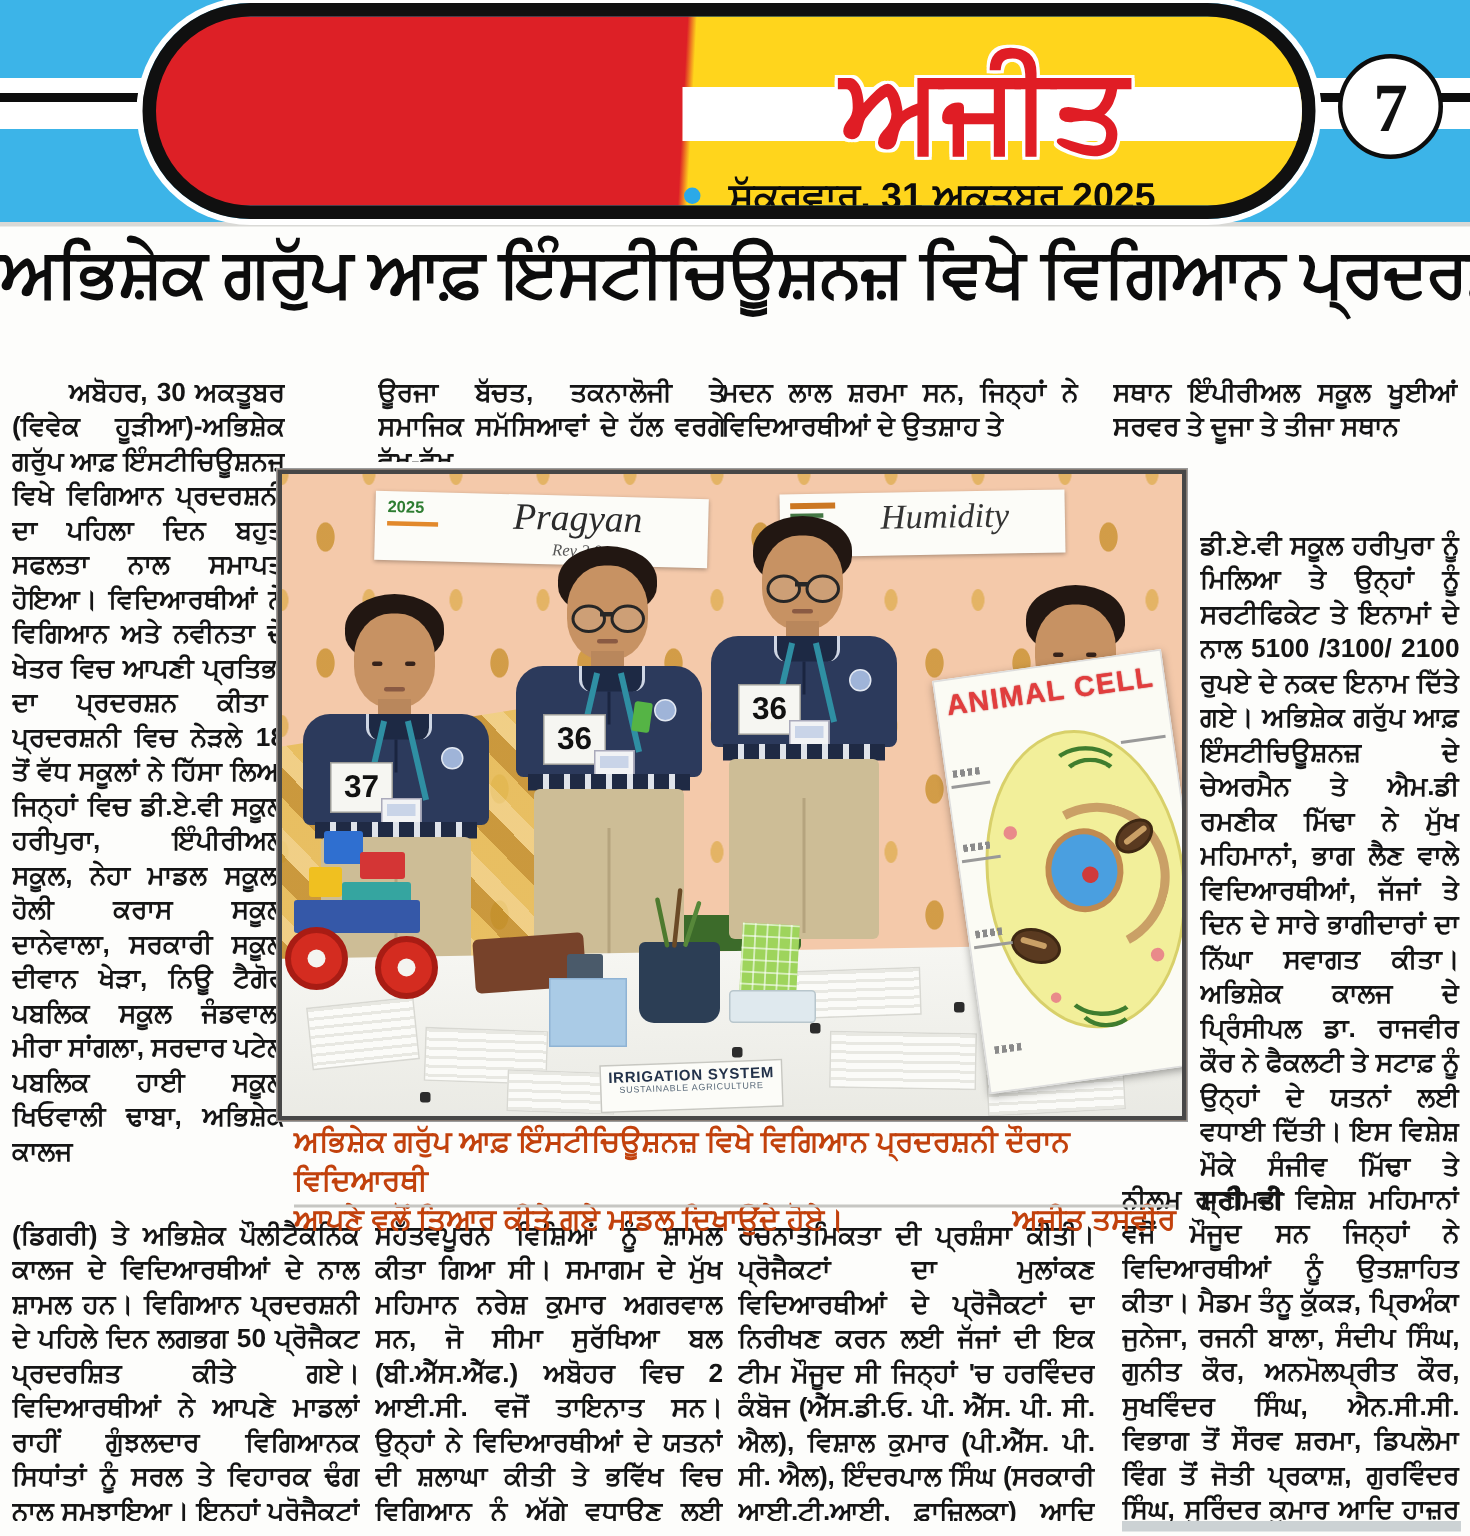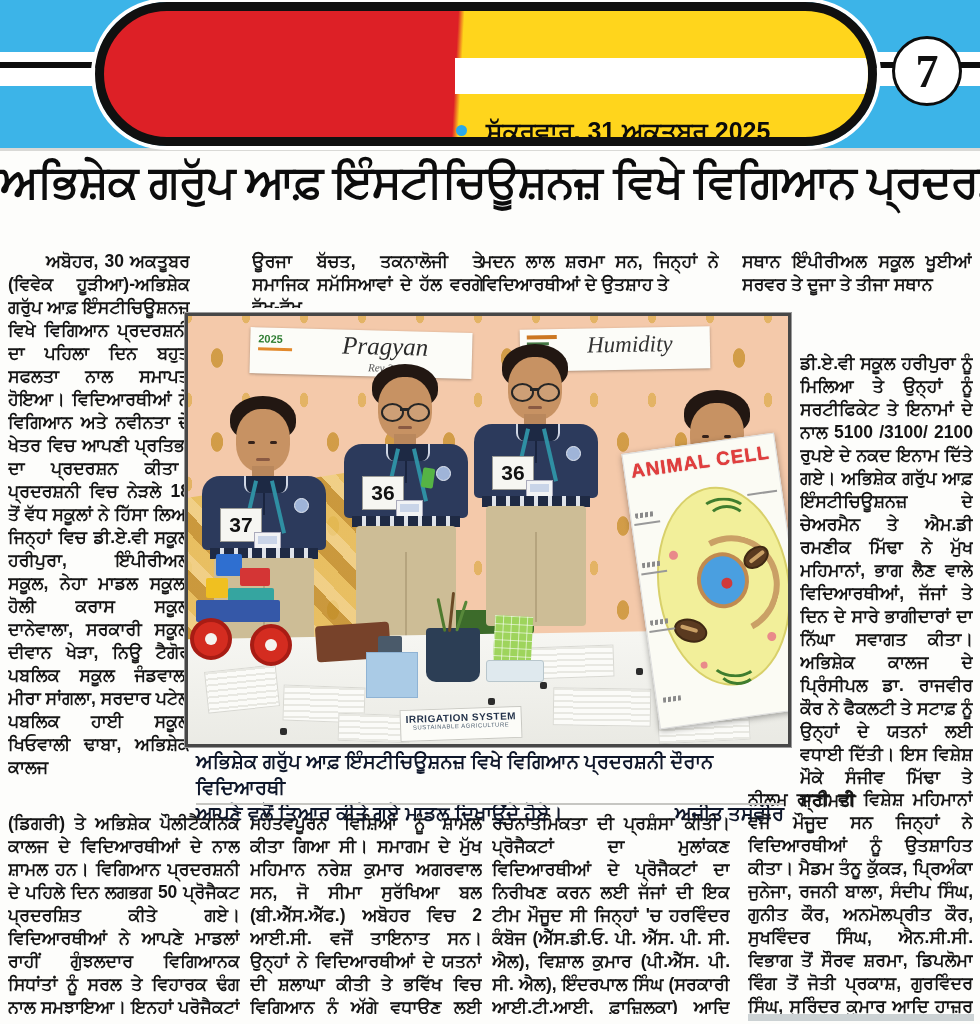--- a/index.html
+++ b/index.html
@@ -162,37 +162,38 @@
   .er{position:absolute;left:22px;top:48px;width:86px;height:88px;border:6px solid #caa066;border-radius:50%;
       border-left-color:transparent;border-bottom-color:transparent;transform:rotate(25deg);}
   .mito{position:absolute;width:30px;height:19px;background:#5a3a20;border:2px solid #3f2813;border-radius:50%;}
   .mito::after{content:"";position:absolute;left:4px;top:6px;width:18px;height:4px;background:#caa066;border-radius:3px;}
   .golgi{position:absolute;width:42px;height:26px;border:3px solid #3f7d2e;border-radius:50%;
       border-bottom-color:transparent;border-left-color:transparent;border-right-color:transparent;}
   .pink{position:absolute;width:9px;height:9px;background:#e98a8a;border-radius:50%;}
   .lbl{position:absolute;width:26px;height:2px;background:#999;}
   .scrib{position:absolute;width:18px;height:5px;background:repeating-linear-gradient(90deg,#8a8a8a 0 3px,transparent 3px 5px);}
   
-  .caption{position:absolute;left:196px;top:748px;width:588px;font-size:19.5px;font-weight:700;line-height:26px;color:#0f172a;}
+  .caption{position:absolute;left:196px;top:748px;width:588px;font-size:19.5px;font-weight:700;line-height:26px;color:#c2410c;}
   .cap2{display:flex;justify-content:space-between;}
   .credit{font-weight:700;}
   .cap-rule{position:absolute;left:196px;top:803px;width:588px;height:2px;background:#c6c6c2;}
   .next-rule{position:absolute;left:748px;top:1014px;width:226px;height:7px;background:#ccd2d4;}
 </style>
 </head>
 <body>
 
 <div class="masthead">
   <div class="mh-band"></div>
   <div class="mh-line"></div>
   <div class="page-badge">
     <span>7</span>
   </div>
   <div class="pill">
     <div class="pill-band"></div>
+    <div class="ajit">ਅਜੀਤ</div>
     <div class="mh-date">ਸ਼ੁੱਕਰਵਾਰ, 31 ਅਕਤੂਬਰ 2025</div>
     <div class="blue-dot"></div>
   </div>
 </div>
 <div class="mh-rule"></div>
 
 <div class="headline">ਅਭਿਸ਼ੇਕ ਗਰੁੱਪ ਆਫ਼ ਇੰਸਟੀਚਿਊਸ਼ਨਜ਼ ਵਿਖੇ ਵਿਗਿਆਨ ਪ੍ਰਦਰਸ਼ਨੀ ਕਰਵਾਈ</div>
 
 <div class="body-col c1side">
   <div class="p">ਅਬੋਹਰ, 30 ਅਕਤੂਬਰ (ਵਿਵੇਕ ਹੂੜੀਆ)-ਅਭਿਸ਼ੇਕ ਗਰੁੱਪ ਆਫ਼ ਇੰਸਟੀਚਿਊਸ਼ਨਜ਼ ਵਿਖੇ ਵਿਗਿਆਨ ਪ੍ਰਦਰਸ਼ਨੀ ਦਾ ਪਹਿਲਾ ਦਿਨ ਬਹੁਤ ਸਫਲਤਾ ਨਾਲ ਸਮਾਪਤ ਹੋਇਆ। ਵਿਦਿਆਰਥੀਆਂ ਨੇ ਵਿਗਿਆਨ ਅਤੇ ਨਵੀਨਤਾ ਦੇ ਖੇਤਰ ਵਿਚ ਆਪਣੀ ਪ੍ਰਤਿਭਾ ਦਾ ਪ੍ਰਦਰਸ਼ਨ ਕੀਤਾ। ਪ੍ਰਦਰਸ਼ਨੀ ਵਿਚ ਨੇੜਲੇ 18 ਤੋਂ ਵੱਧ ਸਕੂਲਾਂ ਨੇ ਹਿੱਸਾ ਲਿਆ ਜਿਨ੍ਹਾਂ ਵਿਚ ਡੀ.ਏ.ਵੀ ਸਕੂਲ ਹਰੀਪੁਰਾ, ਇੰਪੀਰੀਅਲ ਸਕੂਲ, ਨੇਹਾ ਮਾਡਲ ਸਕੂਲ, ਹੋਲੀ ਕਰਾਸ ਸਕੂਲ ਦਾਨੇਵਾਲਾ, ਸਰਕਾਰੀ ਸਕੂਲ ਦੀਵਾਨ ਖੇੜਾ, ਨਿਊ ਟੈਗੋਰ ਪਬਲਿਕ ਸਕੂਲ ਜੰਡਵਾਲਾ ਮੀਰਾ ਸਾਂਗਲਾ, ਸਰਦਾਰ ਪਟੇਲ ਪਬਲਿਕ ਹਾਈ ਸਕੂਲ ਖਿਓਵਾਲੀ ਢਾਬਾ, ਅਭਿਸ਼ੇਕ ਕਾਲਜ</div>

